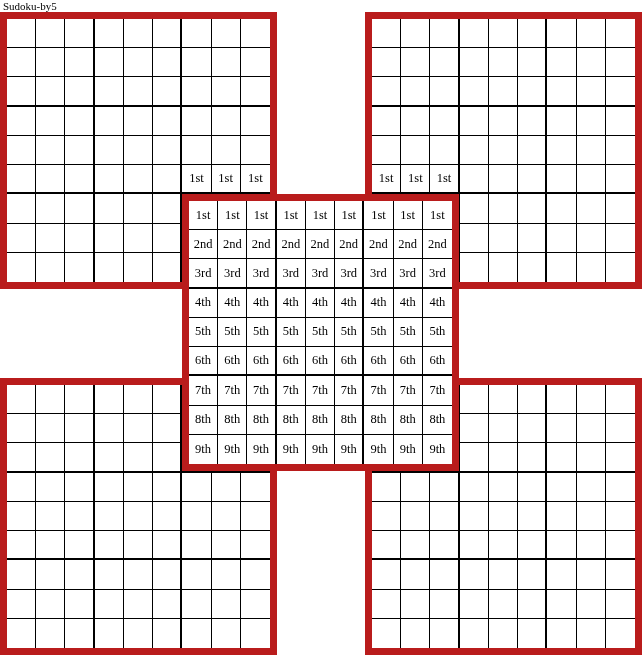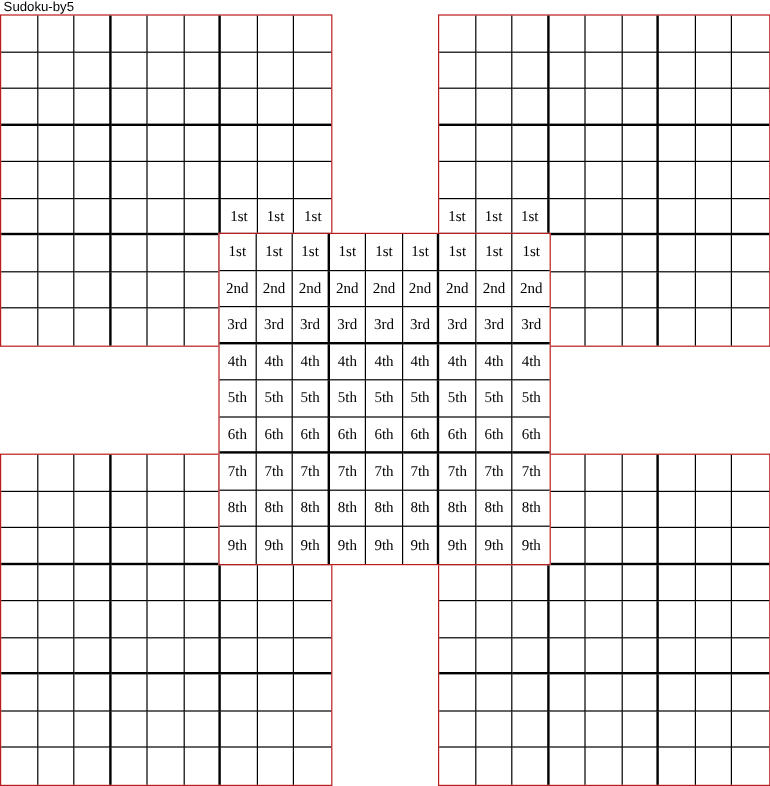--- a/index.html
+++ b/index.html
@@ -13,34 +13,34 @@
     font-family: "Liberation Serif", serif;
     position: relative;
     overflow: hidden;
   }
   #title {
     position: absolute;
     left: 3px;
     top: 0px;
     font-size: 11px;
     color: #000;
-    font-family: Liberation Sans, sans-serif;
+    font-family: Liberation Serif, serif;
     line-height: 12px;
   }
   #board {
     position: absolute;
     left: 0px;
     top: 12px;
     width: 642px;
     height: 643px;
   }
   .grid {
     position: absolute;
     box-sizing: border-box;
-    border: 1px solid #b91c1c;
+    border: 7px solid #b91c1c;
     display: grid;
     grid-template-columns: repeat(9, 1fr);
     grid-template-rows: repeat(9, 1fr);
     background: #fff;
   }
   .cell {
     box-sizing: border-box;
     border-right: 1px solid #000;
     border-bottom: 1px solid #000;
     display: flex;

